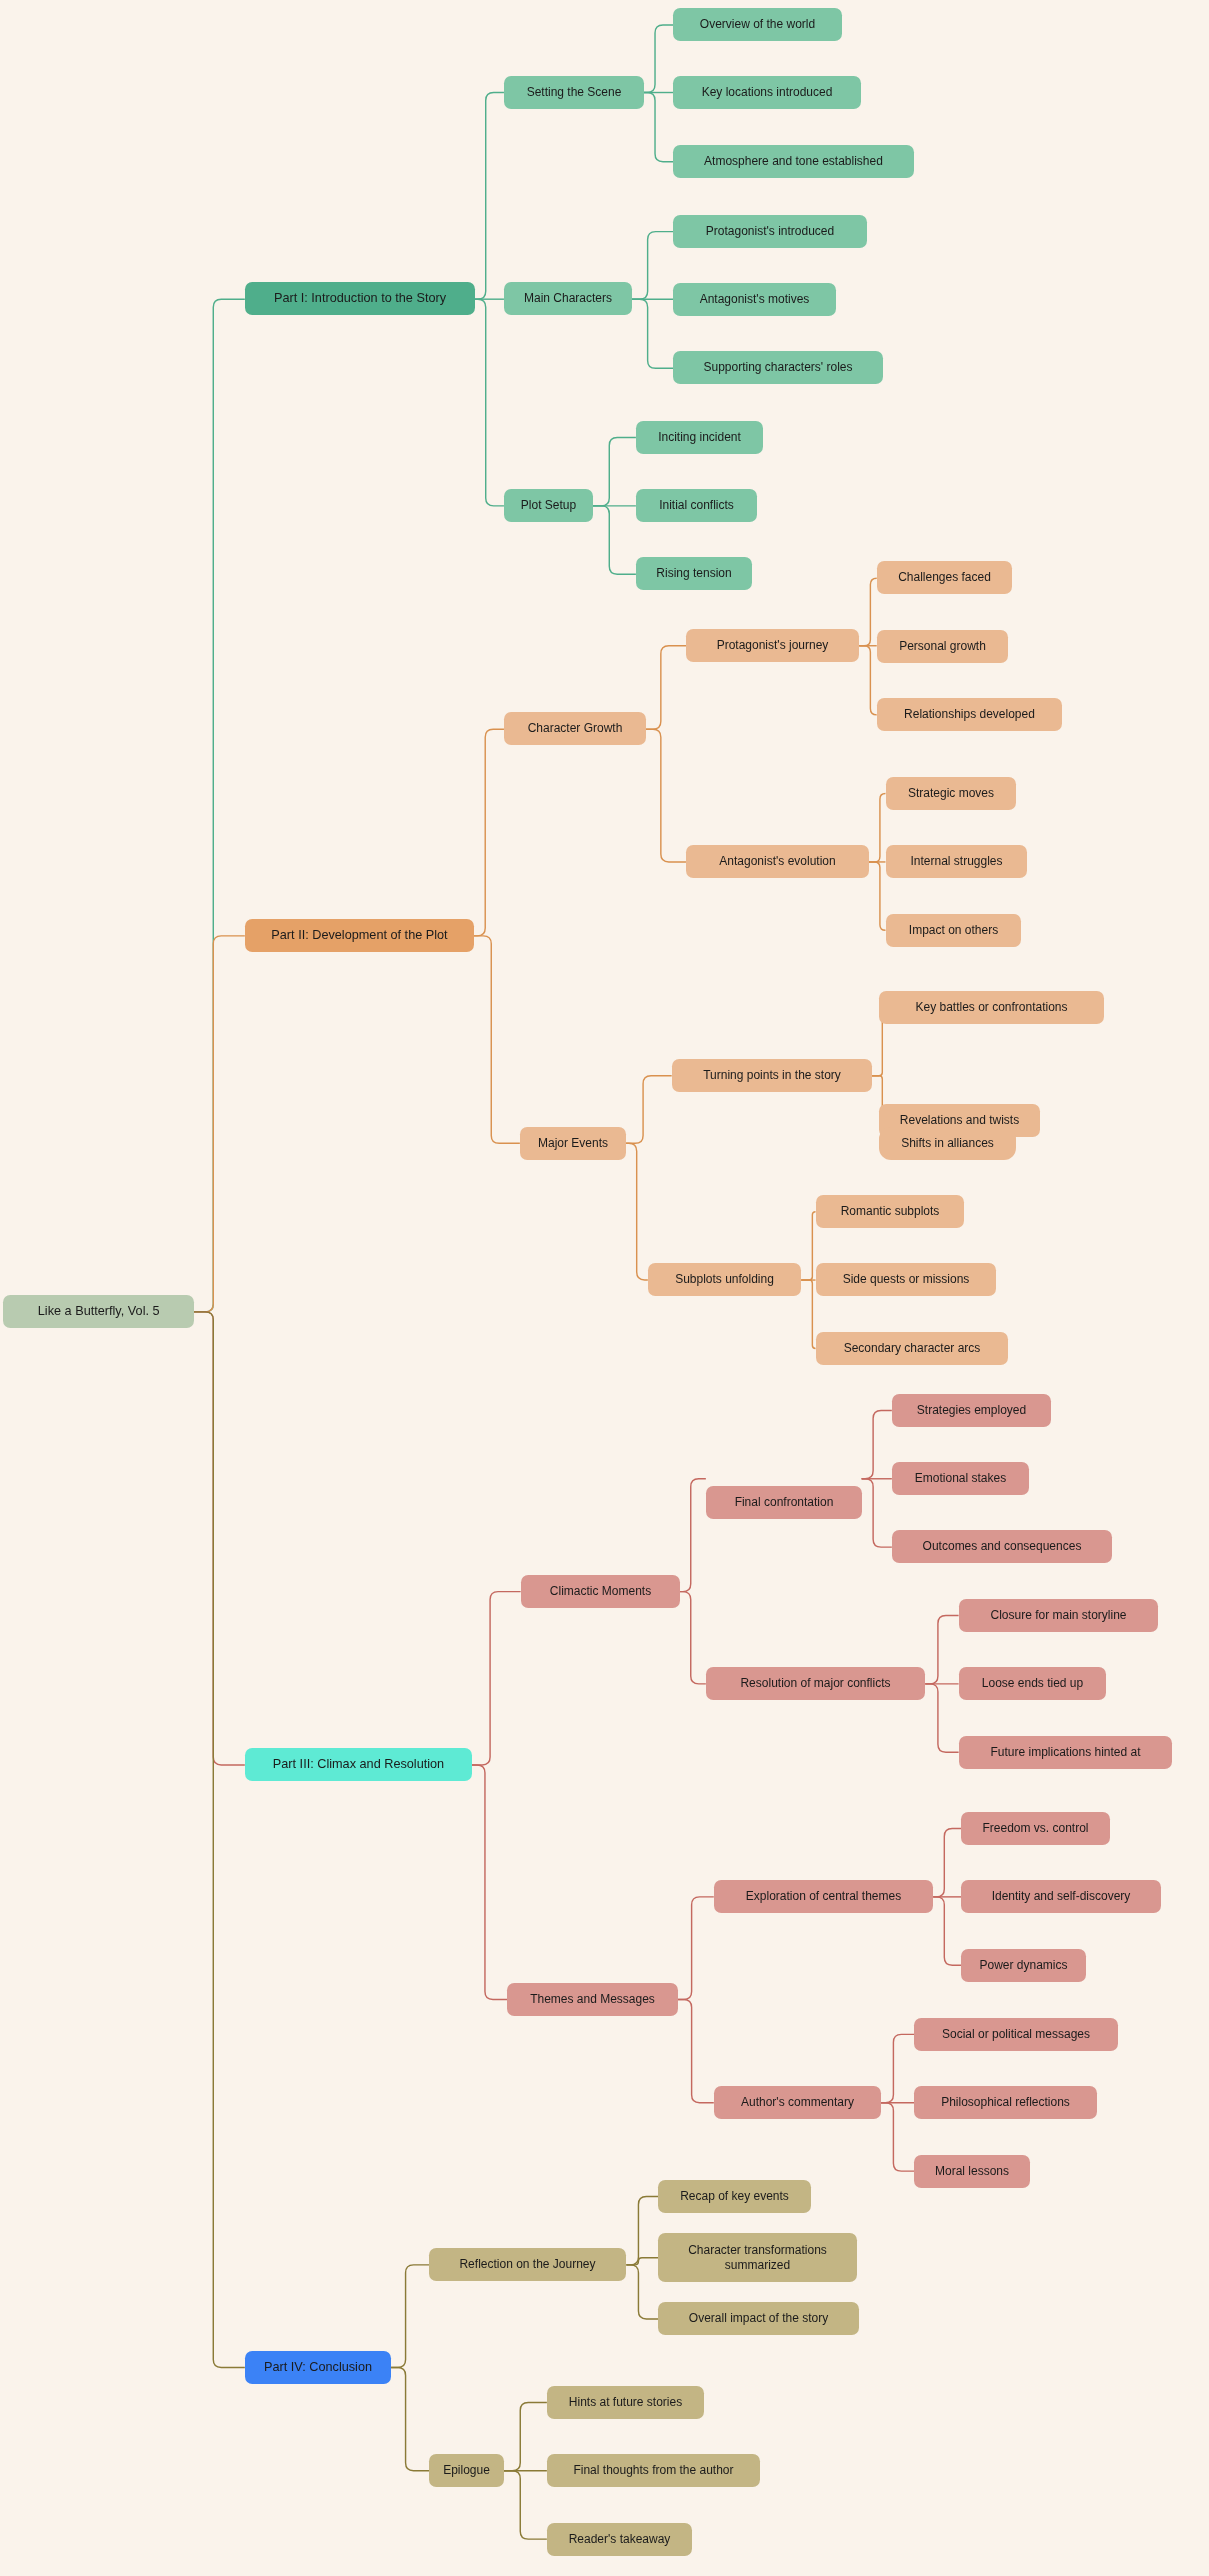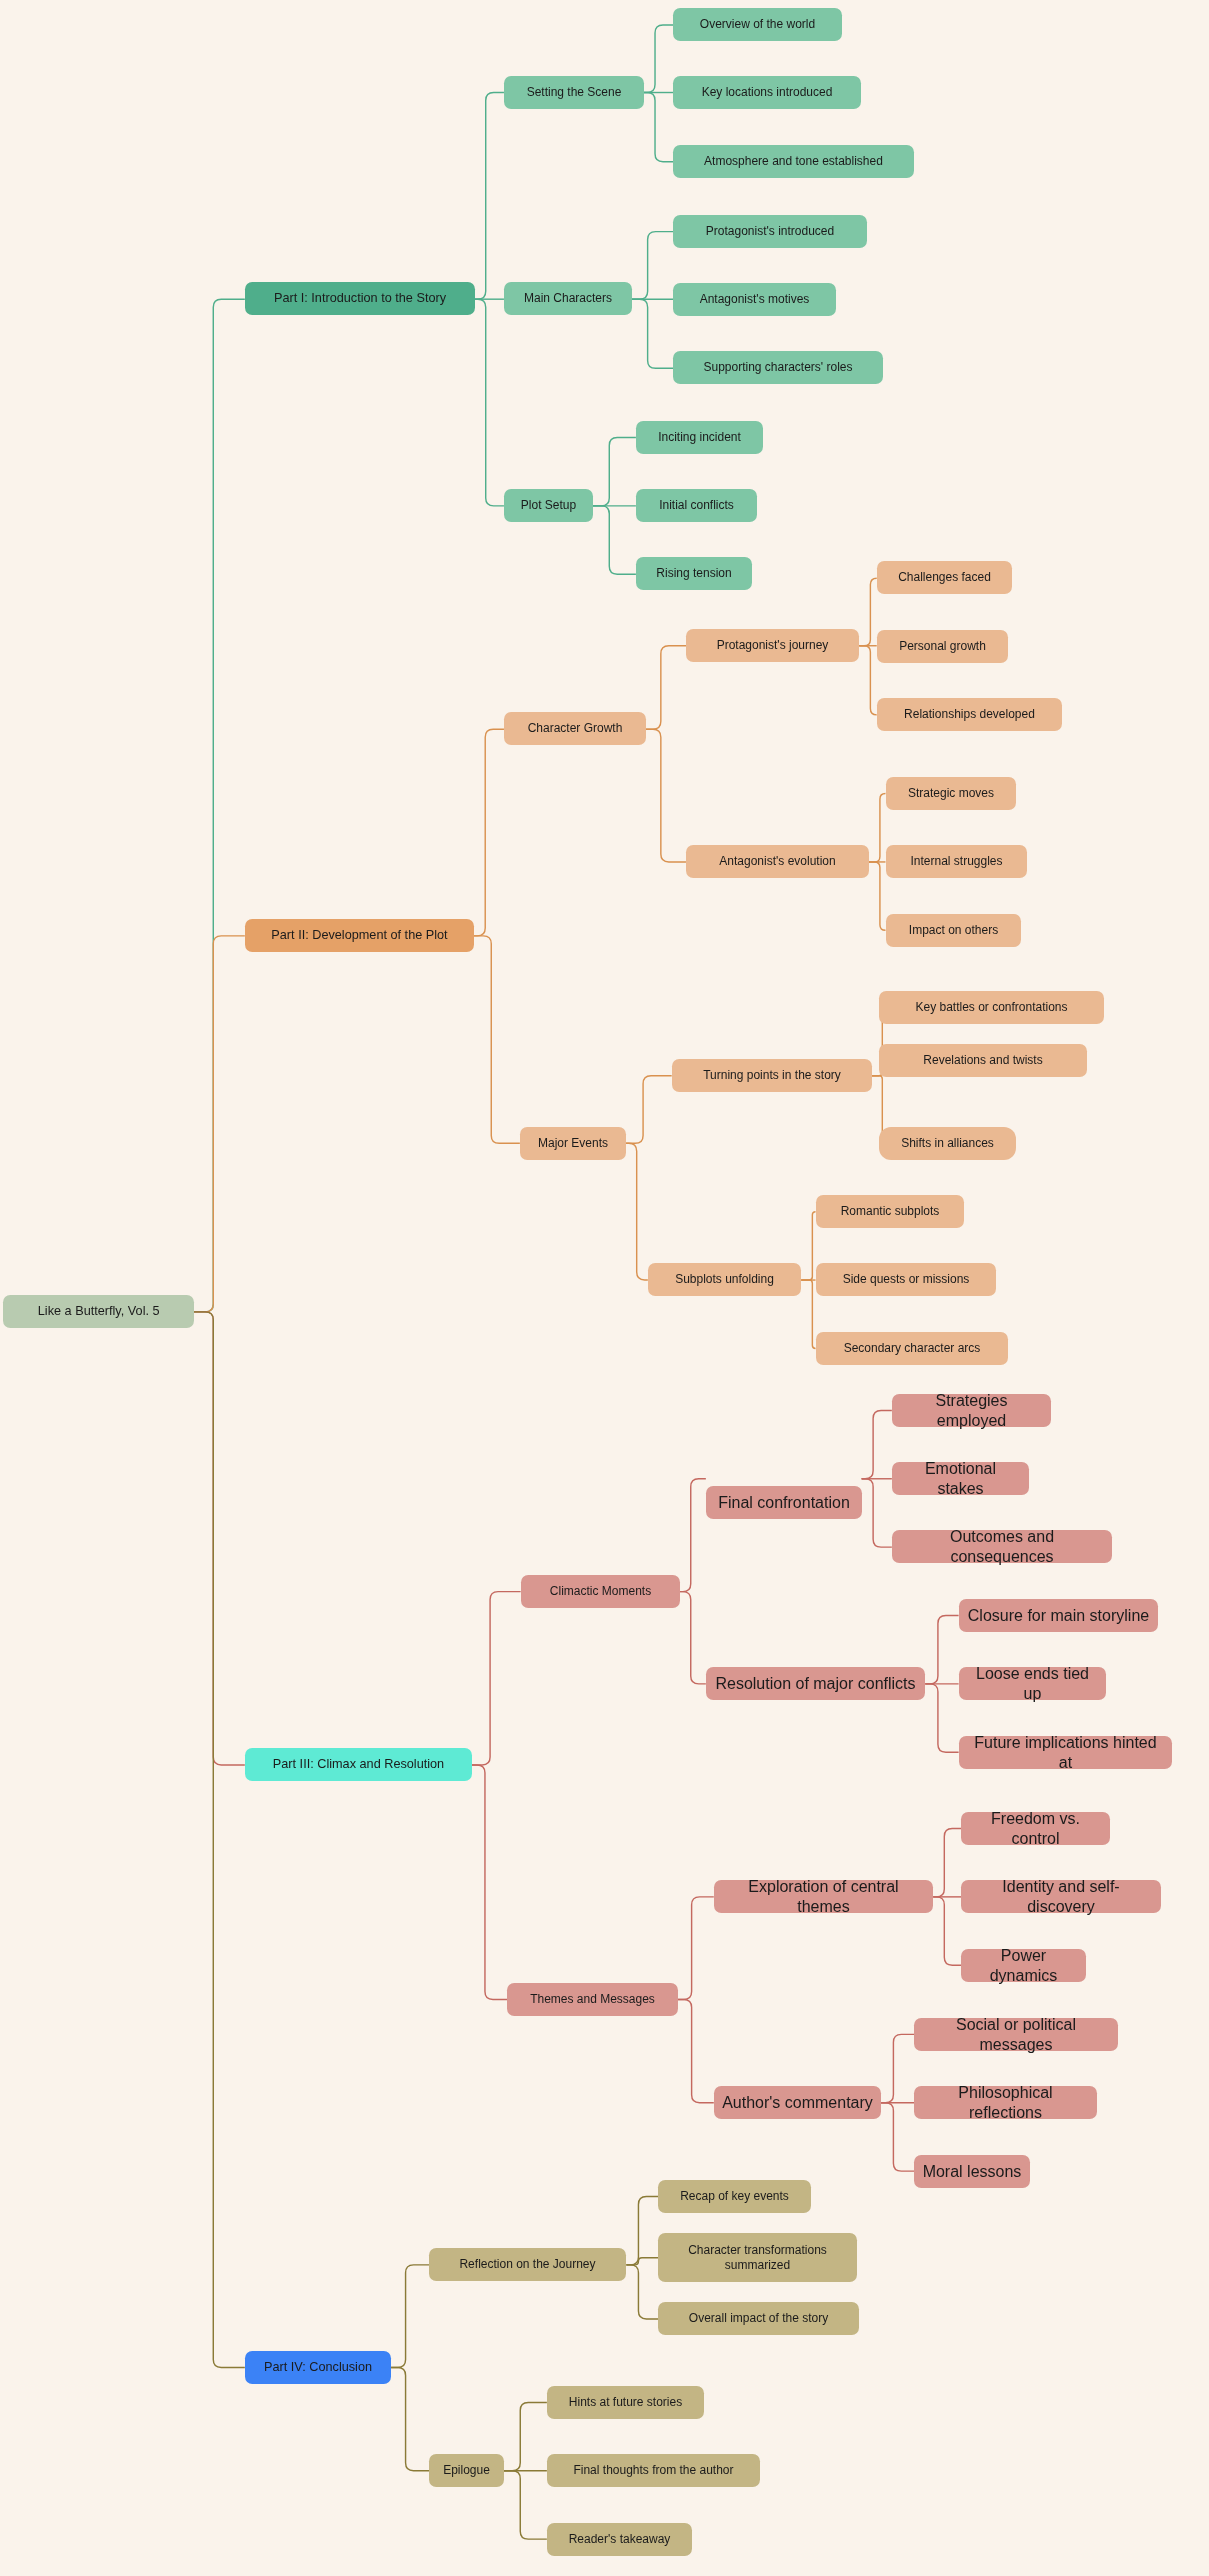--- a/index.html
+++ b/index.html
@@ -12,21 +12,21 @@
   .n-l1-green{background:#4fae8b;font-size:12.7px;}
   .n-l1-orange{background:#e5a167;font-size:12.7px;}
   .n-l1-red{background:#5eead4;font-size:12.7px;}
   .n-l1-gold{background:#3b82f6;font-size:12.7px;}
   .n-l2-green{background:#7ec6a5;font-size:12px;}
   .n-l2-orange{background:#eab992;font-size:12px;}
   .n-l2-red{background:#d99790;font-size:12px;}
   .n-l2-gold{background:#c3b584;font-size:12px;}
   .n-l3-green{background:#7ec6a5;font-size:12px;}
   .n-l3-orange{background:#eab992;font-size:12px;}
-  .n-l3-red{background:#d99790;font-size:16px;}
+  .n-l3-red{background:#d99790;font-size:12px;}
   .n-l3-gold{background:#c3b584;font-size:12px;}
 </style>
 </head>
 <body>
 
 <div id="stage">
   <svg id="links" viewBox="0 0 1521 3240" width="1209" height="2576">
       <path d="M 244 1650 L 258.32 1650 Q 268.32 1650 268.32 1640 L 268.32 386 Q 268.32 376 278.32 376 L 308 376" fill="none" stroke="#4fae8b" stroke-width="1.8"></path>
       <path d="M 244 1650 L 258.32 1650 Q 268.32 1650 268.32 1640 L 268.32 1187 Q 268.32 1177 278.32 1177 L 308 1177" fill="none" stroke="#d9914f" stroke-width="1.8"></path>
       <path d="M 244 1650 L 258.32 1650 Q 268.32 1650 268.32 1660 L 268.32 2210 Q 268.32 2220 278.32 2220 L 308 2220" fill="none" stroke="#c4685f" stroke-width="1.8"></path>
@@ -109,21 +109,21 @@
       <div class="node n-l3-orange" style="left: 877px; top: 561px; width: 135px; height: 33px;">Challenges faced</div>
       <div class="node n-l3-orange" style="left: 877px; top: 630px; width: 131px; height: 33px;">Personal growth</div>
       <div class="node n-l3-orange" style="left: 877px; top: 698px; width: 185px; height: 33px;">Relationships developed</div>
       <div class="node n-l3-orange" style="left: 686px; top: 845px; width: 183px; height: 33px;">Antagonist's evolution</div>
       <div class="node n-l3-orange" style="left: 886px; top: 777px; width: 130px; height: 33px;">Strategic moves</div>
       <div class="node n-l3-orange" style="left: 886px; top: 845px; width: 141px; height: 33px;">Internal struggles</div>
       <div class="node n-l3-orange" style="left: 886px; top: 914px; width: 135px; height: 33px;">Impact on others</div>
       <div class="node n-l2-orange" style="left: 520px; top: 1127px; width: 106px; height: 33px;">Major Events</div>
       <div class="node n-l3-orange" style="left: 672px; top: 1059px; width: 200px; height: 33px;">Turning points in the story</div>
       <div class="node n-l3-orange" style="left: 879px; top: 991px; width: 225px; height: 33px;">Key battles or confrontations</div>
-      <div class="node n-l3-orange" style="left: 879px; top: 1044px; width: 208px; height: 33px;">Revelations and twists</div>
+      <div class="node n-l3-orange" style="left: 879px; top: 1104px; width: 161px; height: 33px;">Revelations and twists</div>
       <div class="node n-l3-orange" style="left: 879px; top: 1127px; width: 137px; height: 33px; border-radius: 12px;">Shifts in alliances</div>
       <div class="node n-l3-orange" style="left: 648px; top: 1263px; width: 153px; height: 33px;">Subplots unfolding</div>
       <div class="node n-l3-orange" style="left: 816px; top: 1195px; width: 148px; height: 33px;">Romantic subplots</div>
       <div class="node n-l3-orange" style="left: 816px; top: 1263px; width: 180px; height: 33px;">Side quests or missions</div>
       <div class="node n-l3-orange" style="left: 816px; top: 1332px; width: 192px; height: 33px;">Secondary character arcs</div>
       <div class="node n-l1-red" style="left: 245px; top: 1748px; width: 227px; height: 33px;">Part III: Climax and Resolution</div>
       <div class="node n-l2-red" style="left: 521px; top: 1575px; width: 159px; height: 33px;">Climactic Moments</div>
       <div class="node n-l3-red" style="left: 706px; top: 1462px; width: 156px; height: 33px; margin-top: 24px;">Final confrontation</div>
       <div class="node n-l3-red" style="left: 892px; top: 1394px; width: 159px; height: 33px;">Strategies employed</div>
       <div class="node n-l3-red" style="left: 892px; top: 1462px; width: 137px; height: 33px;">Emotional stakes</div>

